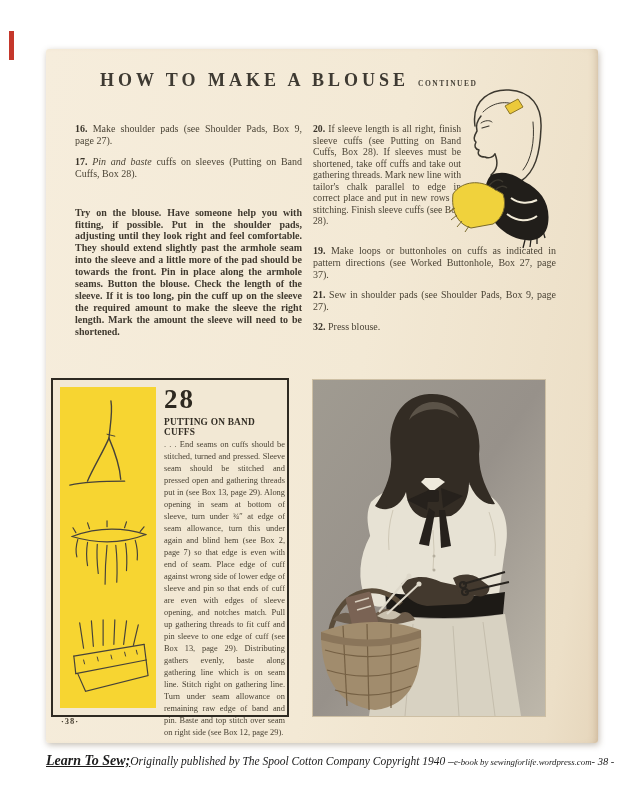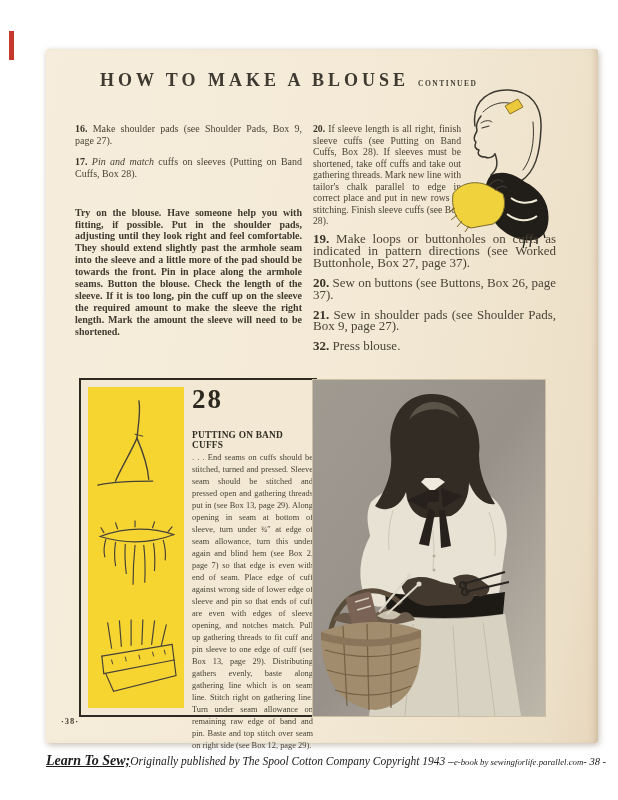--- a/index.html
+++ b/index.html
@@ -22,36 +22,36 @@
   .step,.para{margin:0;color:#4b4436;text-align:justify;}
   .num{font-weight:bold;color:#3a342a;}
   .it{font-style:italic;}
 
   .col-left{position:absolute;left:29px;top:74px;width:227px;font-size:10px;line-height:11.9px;}
   .col-left .step{margin-bottom:9px;}
   .para{font-weight:bold;color:#3f392f;margin-top:27px;}
 
   .step18{position:absolute;left:267px;top:74px;width:148px;font-size:9.7px;line-height:11.5px;}
   .sketch{position:absolute;left:399px;top:33px;width:112px;height:176px;}
-  .col-right-lower{position:absolute;left:267px;top:184px;width:243px;font-size:13px;line-height:11.9px;}
+  .col-right-lower{position:absolute;left:267px;top:196px;width:243px;font-size:10px;line-height:11.9px;}
   .col-right-lower .step{margin-bottom:8px;}
 
   .box28{
-    position:absolute;left:33px;top:329px;width:238px;height:339px;
+    position:absolute;left:5px;top:329px;width:238px;height:339px;
     border:2px solid #2e2a22;background:#f2e8d4;box-sizing:border-box;
   }
   .box28 .yellow-panel{
     position:absolute;left:7px;top:7px;width:96px;bottom:7px;background:#f7d531;
     display:flex;flex-direction:column;justify-content:space-between;
     padding:8px 2px;box-sizing:border-box;
   }
   .box28 .yellow-panel svg{display:block;margin:0 auto;}
   .box-text{position:absolute;left:111px;top:4px;width:121px;color:#433d30;}
   .box-number{font-size:27px;font-weight:bold;letter-spacing:2px;color:#2e2920;line-height:30px;}
-  .box-heading{font-size:9.4px;font-weight:bold;letter-spacing:.2px;color:#332e25;margin-top:16px;}
+  .box-heading{font-size:9.4px;font-weight:bold;letter-spacing:.2px;color:#332e25;margin-top:3px;}
   .box-body{font-size:8.4px;line-height:12px;text-align:justify;margin-top:2px;color:#494234;}
 
   .photo{position:absolute;left:267px;top:331px;width:232px;height:336px;box-shadow:0 0 0 1px #cdbfa4;}
   .photo svg{display:block;}
 
   .pagenum{position:absolute;left:15px;top:667px;font-size:8.5px;font-weight:bold;color:#4a4335;letter-spacing:1px;}
 
   .footer{
     position:absolute;left:46px;top:753px;width:552px;display:flex;align-items:baseline;
     font-style:italic;color:#1c1c1c;white-space:nowrap;
@@ -67,21 +67,21 @@
 <div class="red-mark"></div>
 
 <div class="paper">
 
   <div class="title-row">
     <h1>HOW TO MAKE A BLOUSE</h1><span class="continued">CONTINUED</span>
   </div>
 
   <div class="col-left">
     <p class="step"><span class="num">16.</span> <span>Make shoulder pads (see Shoulder Pads, Box 9, page 27).</span></p>
-    <p class="step"><span class="num">17.</span> <span class="it">Pin and match</span><span> cuffs on sleeves (Putting on Band Cuffs, Box 28).</span></p>
+    <p class="step"><span class="num">17.</span> <span class="it">Pin and baste</span><span> cuffs on sleeves (Putting on Band Cuffs, Box 28).</span></p>
     <p class="para">Try on the blouse. Have someone help you with fitting, if possible. Put in the shoulder pads, adjusting until they look right and feel comfortable. They should extend slightly past the armhole seam into the sleeve and a little more of the pad should be towards the front. Pin in place along the armhole seams. Button the blouse. Check the length of the sleeve. If it is too long, pin the cuff up on the sleeve the required amount to make the sleeve the right length. Mark the amount the sleeve will need to be shortened.</p>
   </div>
 
   <p class="step step18"><span class="num">20.</span> <span>If sleeve length is all right, finish sleeve cuffs (see Putting on Band Cuffs, Box 28). If sleeves must be shortened, take off cuffs and take out gathering threads. Mark new line with tailor's chalk parallel to edge in correct place and put in new rows of stitching. Finish sleeve cuffs (see Box 28).</span></p>
 
   <div class="sketch">
     <svg viewBox="0 0 112 176" width="112" height="176">
       <g fill="none" stroke="#3c382f" stroke-width="1.5" stroke-linecap="round" stroke-linejoin="round">
         <path d="M30,44 C26,16 48,7 64,8 C86,9 97,24 96,46 C95,72 90,90 76,99 C68,104 60,101 58,94"></path>
         <path d="M38,30 C48,20 62,18 72,24" stroke-width="1"></path>
@@ -112,21 +112,20 @@
       </g>
       <g fill="none" stroke="#3c382f" stroke-width="1.3">
         <path d="M44,104 c4,-6 10,-8 14,-4"></path>
         <path d="M50,108 c4,-4 9,-5 12,-2"></path>
       </g>
     </svg>
   </div>
 
   <div class="col-right-lower">
     <p class="step"><span class="num">19.</span> <span>Make loops or buttonholes on cuffs as indicated in pattern directions (see Worked Buttonhole, Box 27, page 37).</span></p>
-    <p class="step"><span class="num">20.</span> <span>Sew on buttons (see Buttons, Box 26, page 37).</span></p>
     <p class="step"><span class="num">21.</span> <span>Sew in shoulder pads (see Shoulder Pads, Box 9, page 27).</span></p>
     <p class="step"><span class="num">32.</span> <span>Press blouse.</span></p>
   </div>
 
   <div class="box28">
     <div class="yellow-panel">
       <svg viewBox="0 0 90 100" width="88" height="98">
         <g fill="none" stroke="#46423a" stroke-width="1.4" stroke-linecap="round">
           <path d="M48,6 C50,18 47,32 46,44"></path>
           <path d="M46,44 C40,58 30,74 24,88"></path>
@@ -266,16 +265,16 @@
       </g>
       <path d="M8,252 Q58,268 108,250 L108,258 Q58,274 8,260 Z" fill="#8a755a"></path>
     </svg>
   </div>
 
   <div class="pagenum">·38·</div>
 </div>
 
 <div class="footer">
   <span class="f-title">Learn To Sew;</span>
-  <span class="f-main"> Originally published by The Spool Cotton Company Copyright 1943 – </span>
-  <span class="f-ebook">e-book by sewingforlife.parallel.com</span>
+  <span class="f-main"> Originally published by The Spool Cotton Company Copyright 1940 – </span>
+  <span class="f-ebook">e-book by sewingforlife.wordpress.com</span>
   <span class="f-page">- 38 -</span>
 </div>
 
 </body></html>

